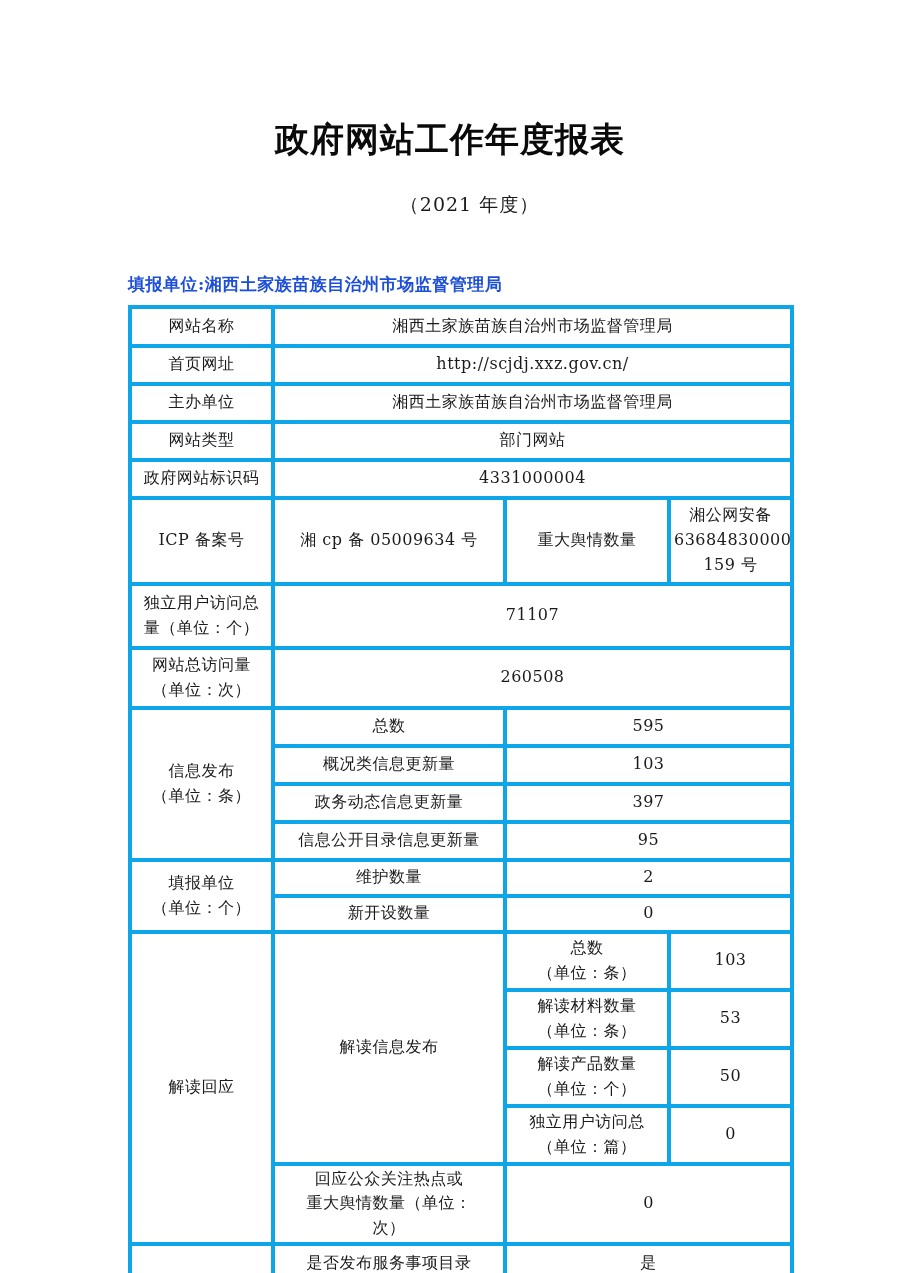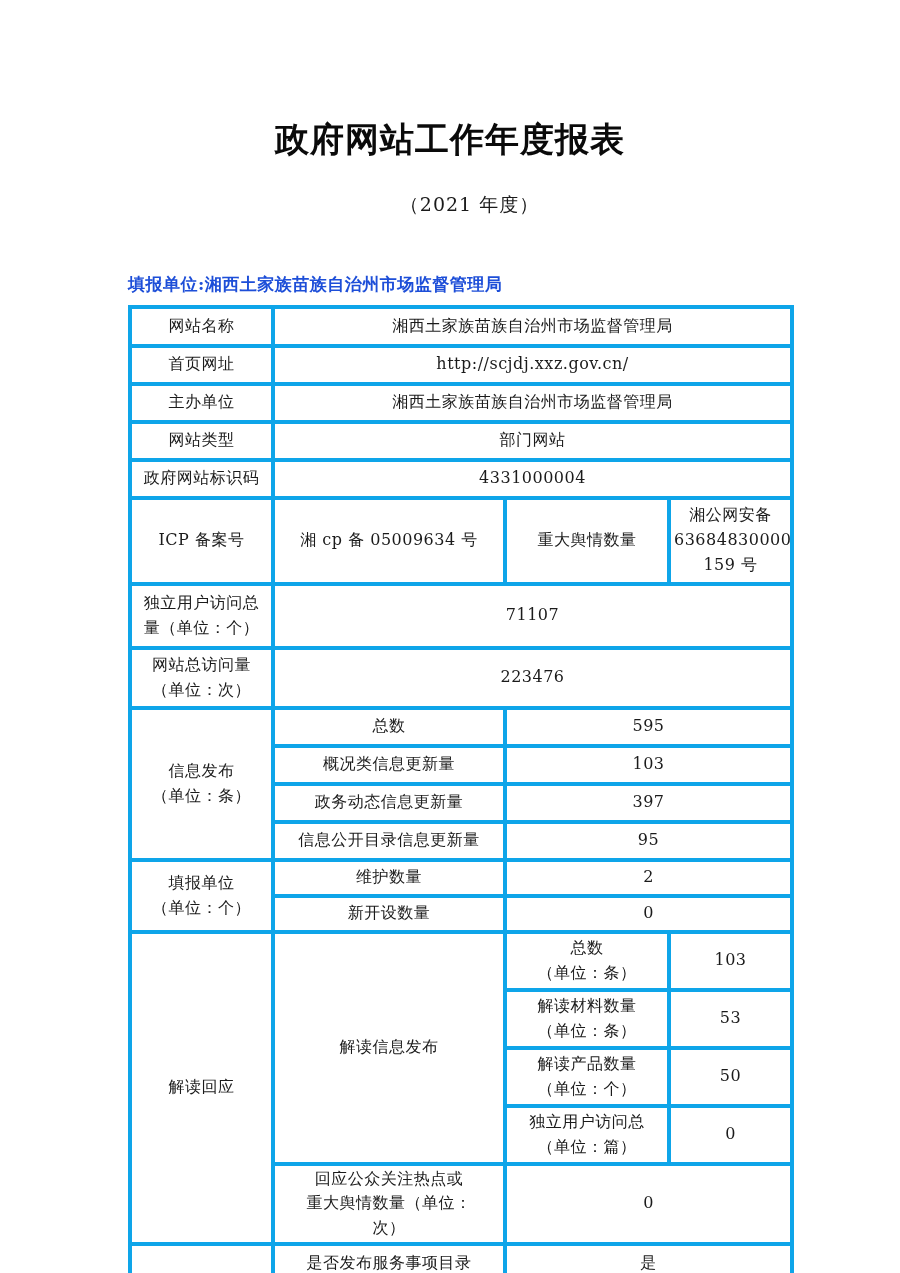--- a/index.html
+++ b/index.html
@@ -120,21 +120,21 @@
 159 号</td>
       </tr>
       <tr class="r-uv">
         <td>独立用户访问总
 量（单位：个）</td>
         <td colspan="3">71107</td>
       </tr>
       <tr class="r-tv">
         <td>网站总访问量
 （单位：次）</td>
-        <td colspan="3">223476</td>
+        <td colspan="3">260508</td>
       </tr>
 
       <tr class="r-std">
         <td rowspan="4">信息发布
 （单位：条）</td>
         <td>总数</td>
         <td colspan="2">595</td>
       </tr>
       <tr class="r-std">
         <td>概况类信息更新量</td>

